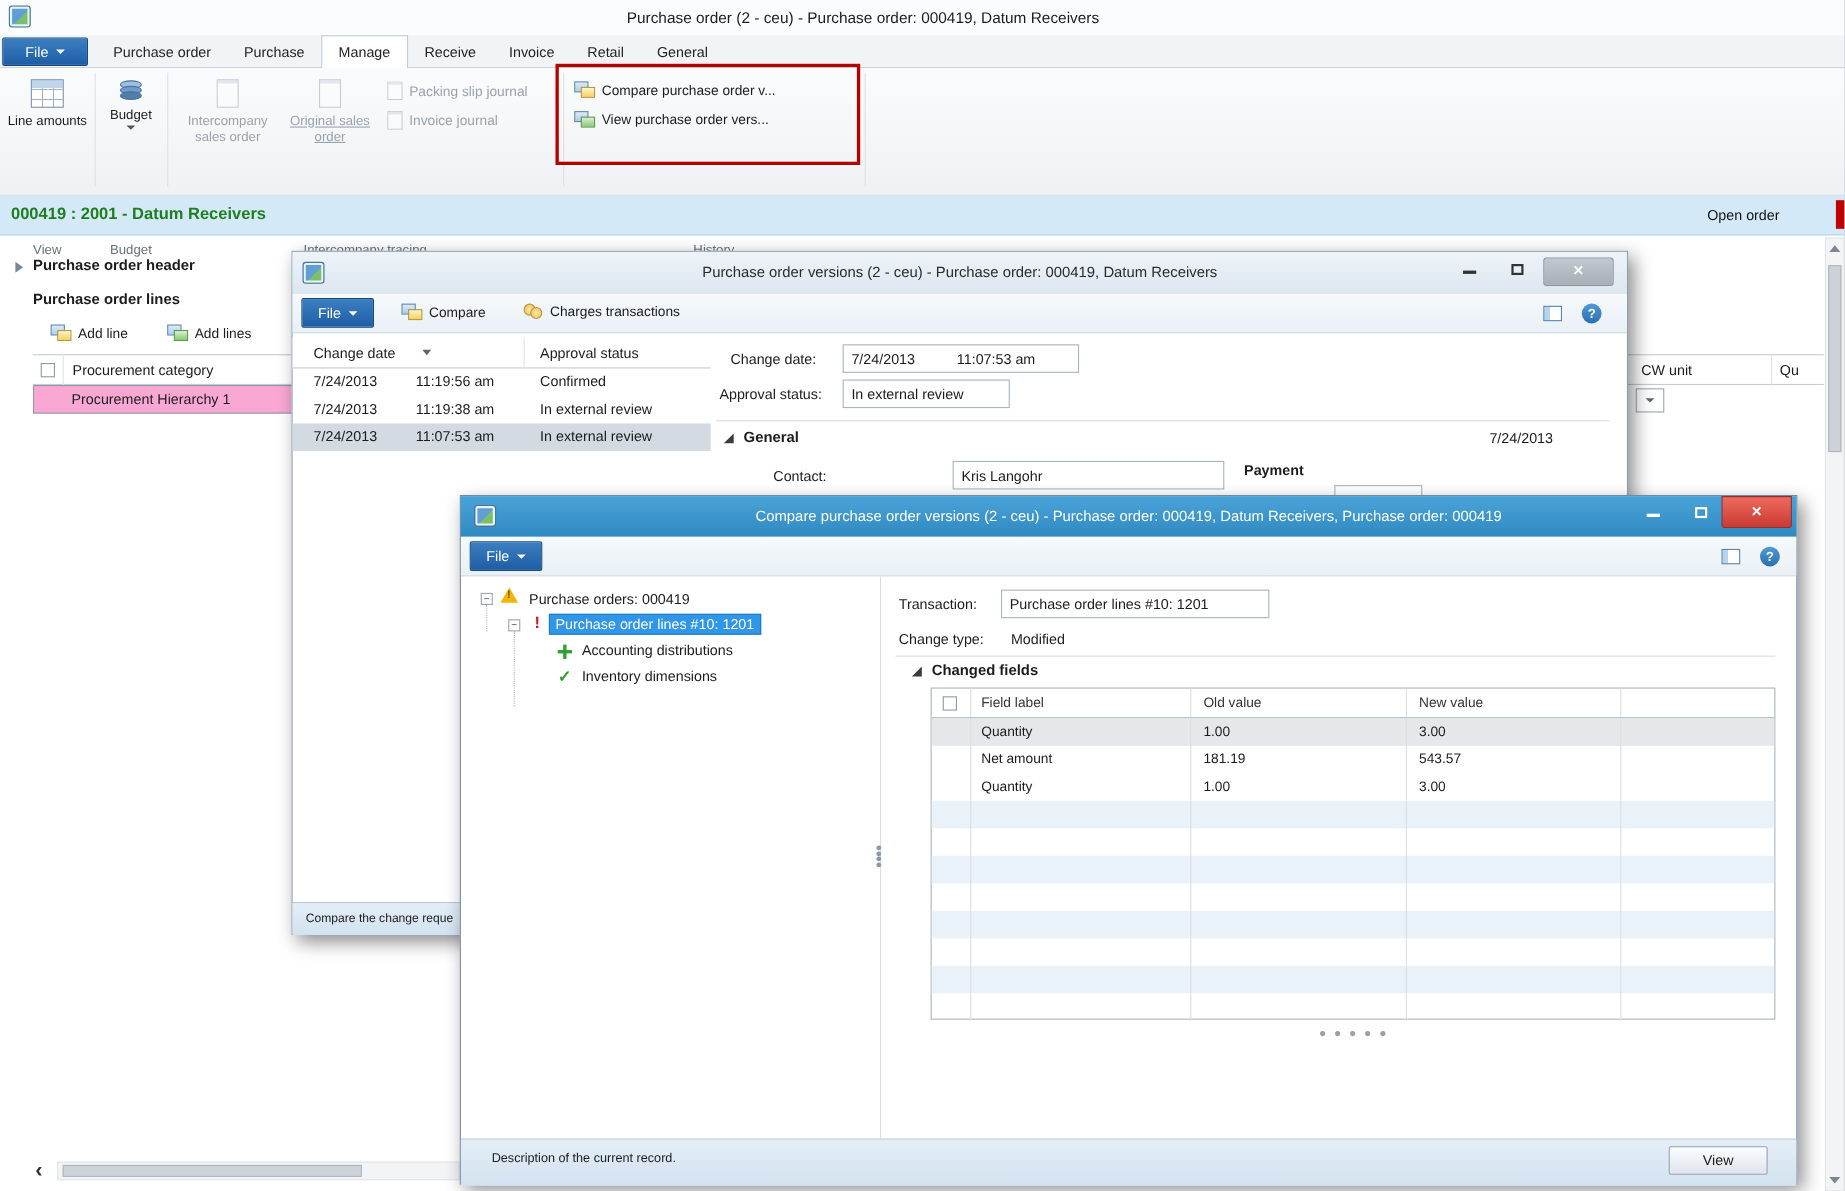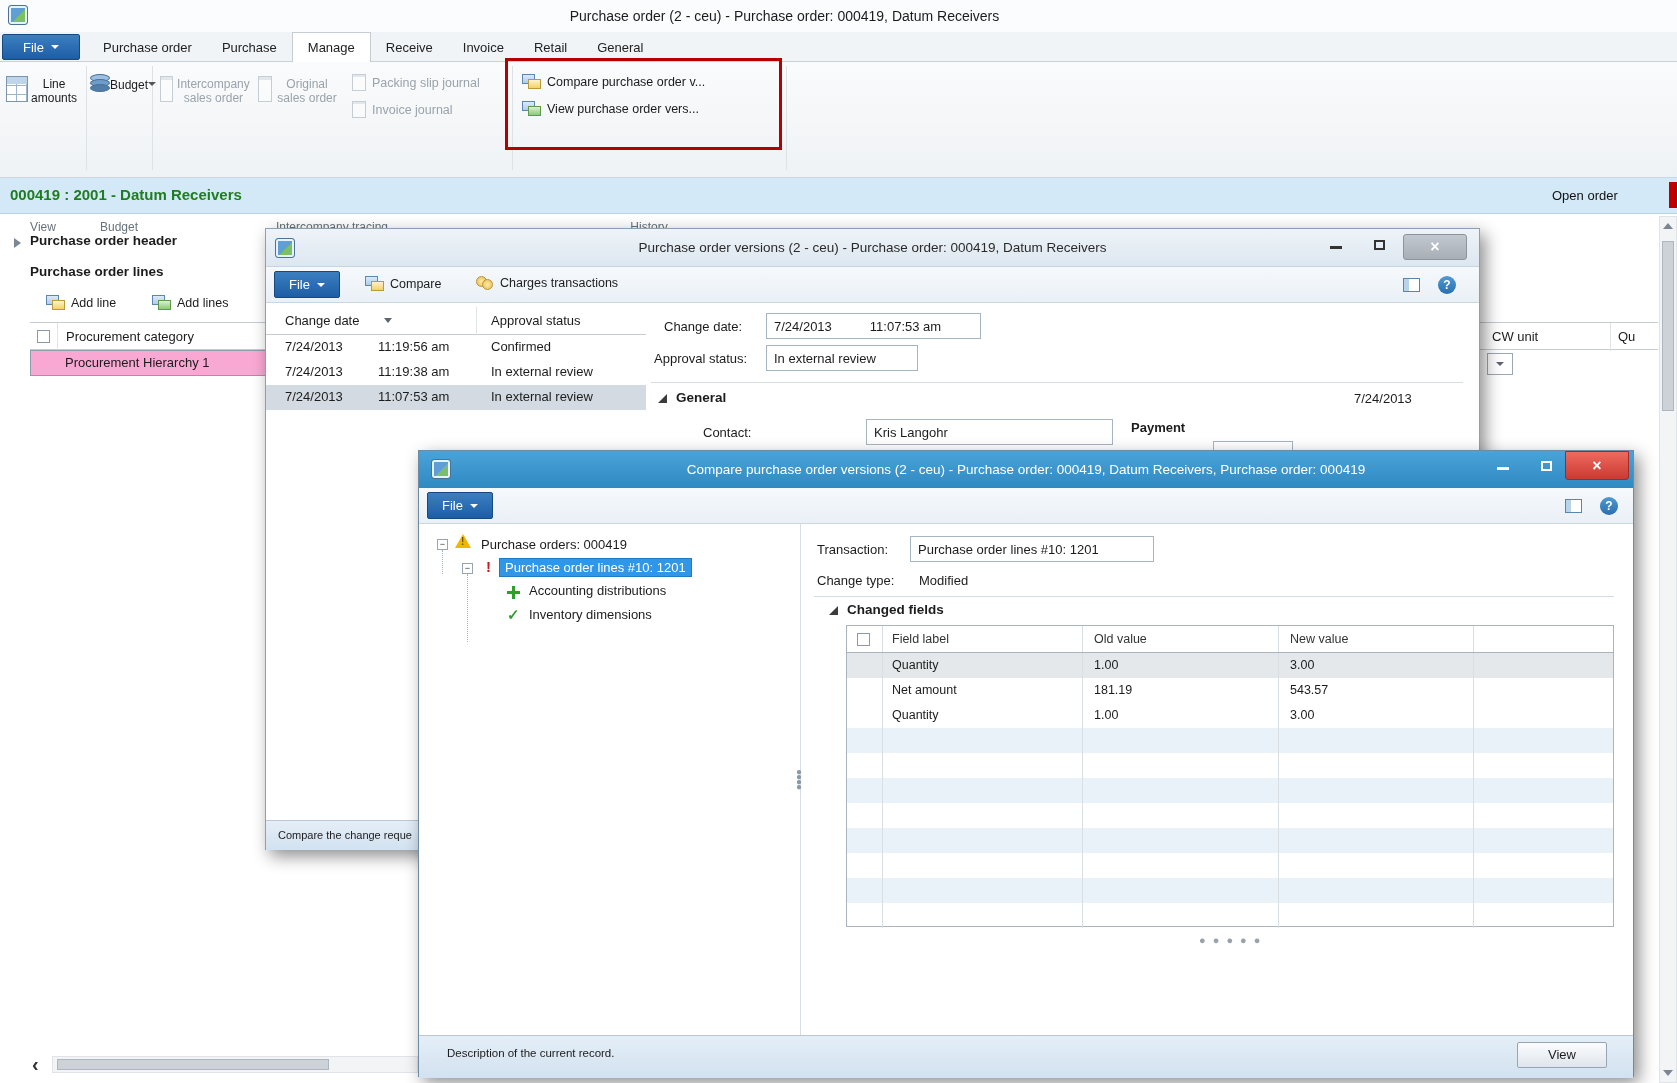--- a/index.html
+++ b/index.html
@@ -32,21 +32,21 @@
   .lbl { position:absolute; white-space:nowrap; }
   .help-icon { position:absolute; width:18px; height:18px; border-radius:50%; background:linear-gradient(#4f9ad4,#2a6fae); color:#fff;
                font-weight:bold; font-size:12px; text-align:center; line-height:18px; }
   .layout-icon { position:absolute; width:17px; height:14px; border:1px solid #5a85ad; background:linear-gradient(90deg,#b8d4ea 0 5px,#fff 5px); }
 
   
   .tab { padding:0 15px; line-height:29px; font-size:13px; color:#222; }
   .tab.sel { background:#fff; border:1px solid #c4ccd4; border-bottom:1px solid #fff; }
   .grp-label { position:absolute; top:158px; font-size:12px; color:#68727c; text-align:center; }
   .vsep { position:absolute; top:66px; bottom:908px; width:1px; background:#dde2e7; }
-  .big-btn { position:absolute; display:flex; flex-direction:row; align-items:center; font-size:12px; line-height:14px; text-align:center; }
+  .big-btn { position:absolute; display:flex; flex-direction:column; align-items:center; font-size:12px; line-height:14px; text-align:center; }
   .small-btn { position:absolute; display:flex; align-items:center; gap:6px; font-size:12.5px; white-space:nowrap; }
   .disabled { color:#9aa3ac;align-items:center; }
   .fade { opacity:.45; }
   .icon-table { width:30px; height:26px; border:1px solid #7c94ac;
       background:
         linear-gradient(#bfd6ea,#bfd6ea) 0 0/100% 7px no-repeat,
         repeating-linear-gradient(90deg, transparent 0 9px, #9db4ca 9px 10px),
         repeating-linear-gradient(transparent 0 8px, #9db4ca 8px 9px),
         #fff; }
   .coin { width:20px; height:8px; border-radius:50%; border:1px solid #49729e; margin-top:-3px; }
@@ -154,21 +154,21 @@
       <span class="caret" style="margin-top:3px;color:#555;"></span>
     </div>
     <div class="grp-label" style="left:86px;width:66px;">Budget</div>
 
     <div class="big-btn disabled" style="left:160px;top:10px;width:94px;">
       <span class="doc fade"></span>
       <span style="margin-top:5px;">Intercompany sales order</span>
     </div>
     <div class="big-btn disabled" style="left:258px;top:10px;width:84px;">
       <span class="doc fade"></span>
-      <span style="margin-top:5px;">Original sales order</span>
+      <span style="margin-top:5px;text-decoration:underline;">Original sales order</span>
     </div>
     <div class="small-btn disabled" style="left:352px;top:12px;width:158px;overflow:hidden;">
       <span class="doc-sm fade"></span>
       <span>Packing slip journal</span>
     </div>
     <div class="small-btn disabled" style="left:352px;top:39px;width:158px;overflow:hidden;">
       <span class="doc-sm fade"></span>
       <span>Invoice journal</span>
     </div>
     <div class="grp-label" style="left:152px;width:360px;">Intercompany tracing</div>

